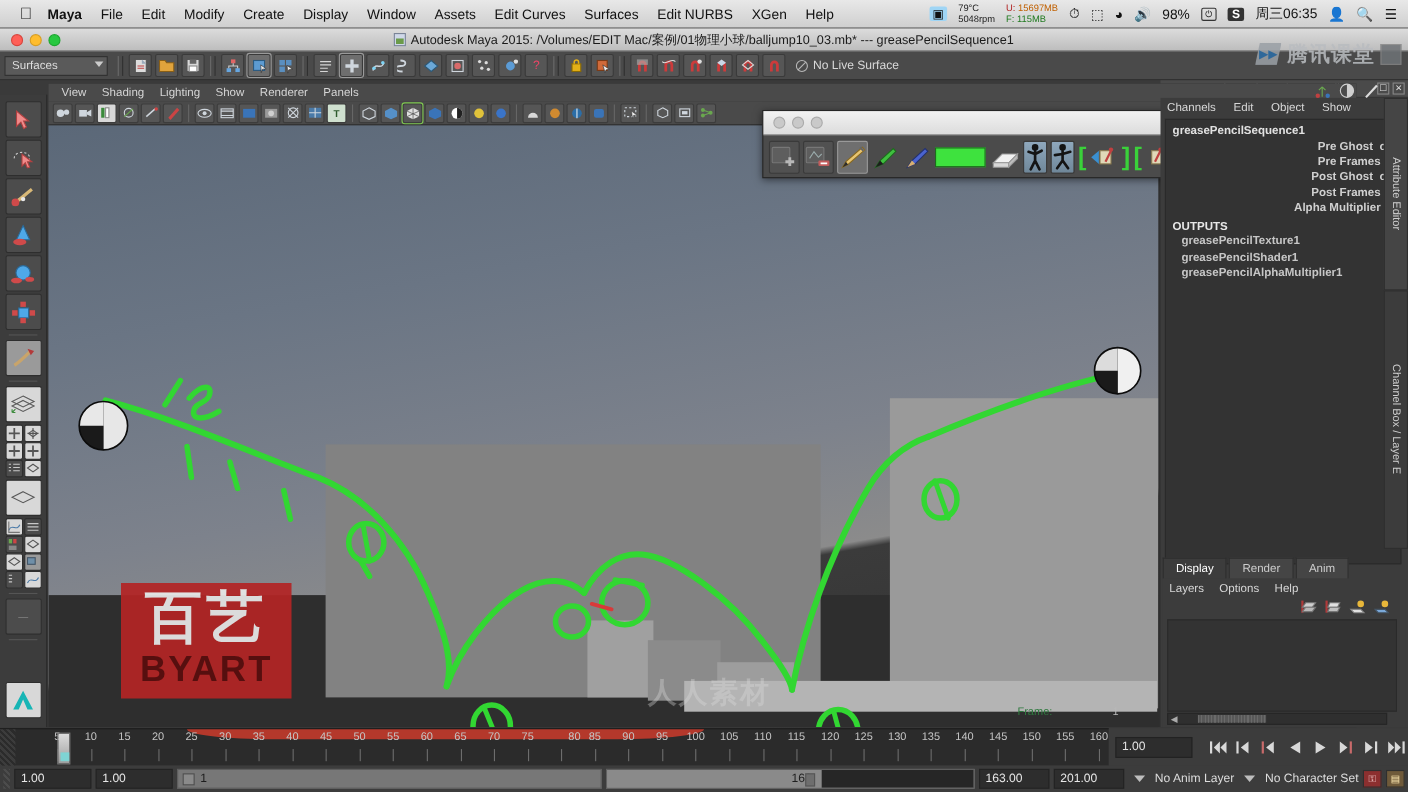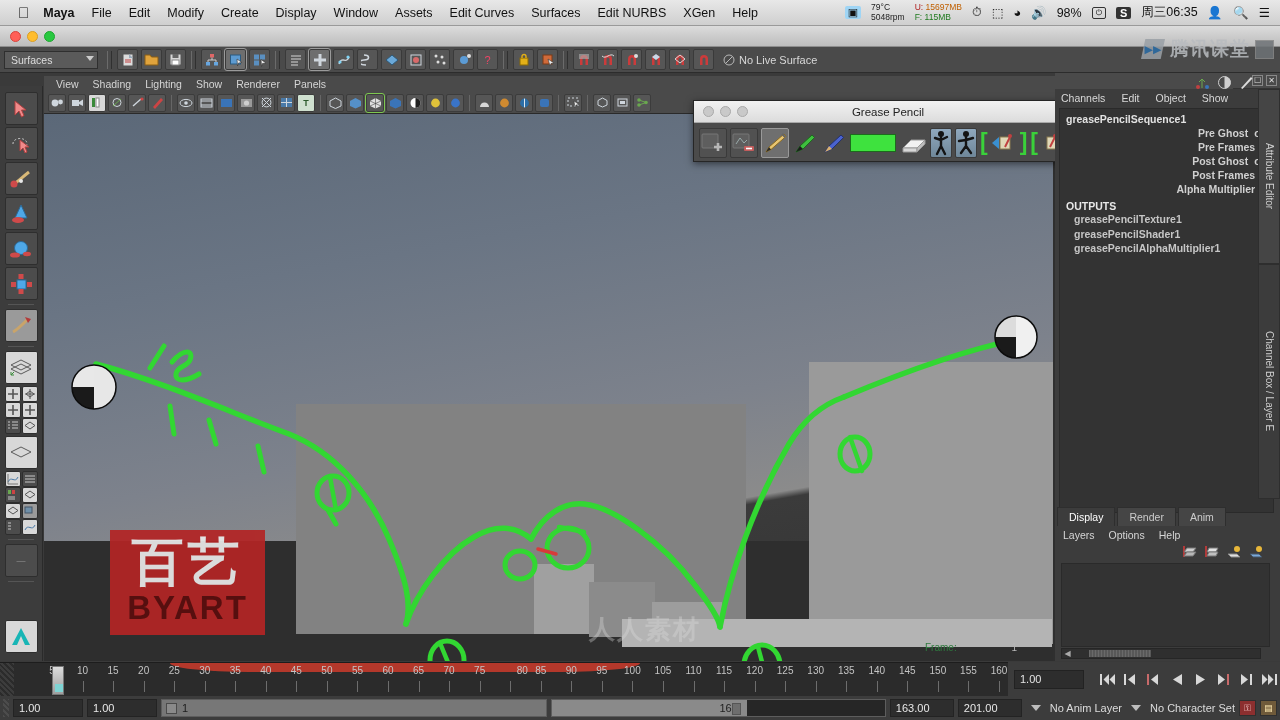--- a/index.html
+++ b/index.html
@@ -257,20 +257,23 @@
       <span>☰</span>
     </div>
   </div>
 
   <div class="titlebar">
     <div class="tlights">
       <span class="tl r"></span>
       <span class="tl y"></span>
       <span class="tl g"></span>
     </div>
+    <div class="ttl">
+      <span class="docico"></span><span>Autodesk Maya 2015: /Volumes/EDIT Mac/案例/01物理小球/balljump10_03.mb*  ---   greasePencilSequence1</span>
+    </div>
   </div>
 
   <div class="statusline">
     <div class="menuset">
       <span>Surfaces</span>
       <span class="arw"></span>
     </div>
     <span class="sgrip"></span>
     <div class="sbtn">
       <svg width="14" height="14" viewBox="0 0 14 14">
@@ -846,21 +849,20 @@
     </div>
   </div>
 
   <div class="gp">
     <div class="bar">
       <span class="lights">
         <span class="l"></span>
         <span class="l"></span>
         <span class="l"></span>
       </span>
-      <span class="t">Grease Pencil</span>
     </div>
     <div class="tools">
       <div class="gpb frame">
         <svg width="26" height="22" viewBox="0 0 26 22">
             <rect x="2" y="2" width="16" height="14" rx="1" fill="#5e5e5e" stroke="#777"></rect>
             <path d="M14 15h8M18 11v8" stroke="#b7b7b7" stroke-width="2.6"></path>
           </svg>
       </div>
       <div class="gpb frame">
         <svg width="26" height="22" viewBox="0 0 26 22">

